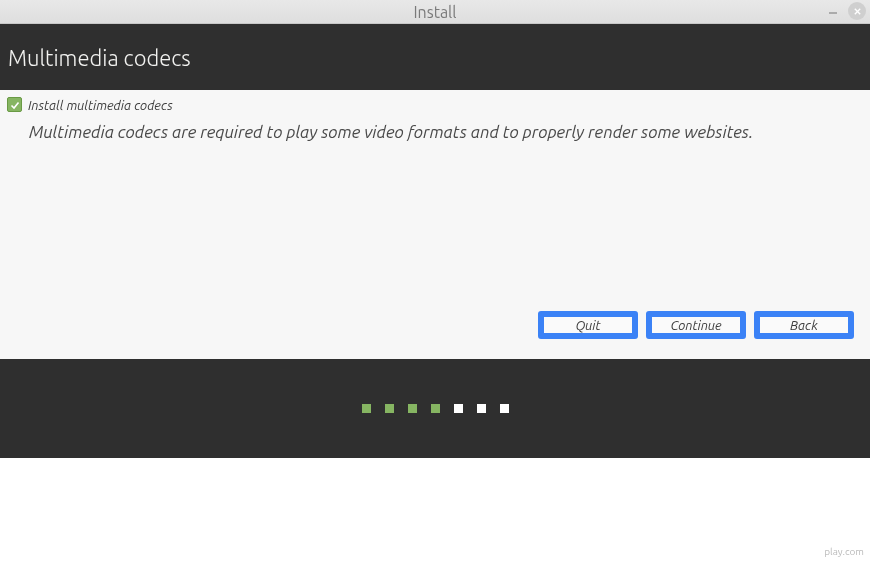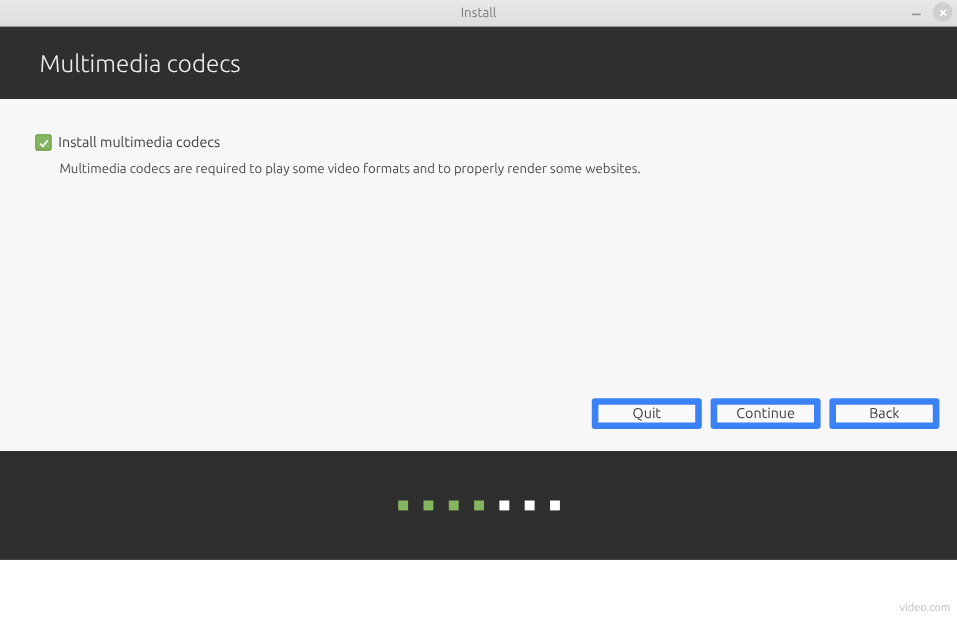--- a/index.html
+++ b/index.html
@@ -19,21 +19,21 @@
       height: 24px;
       background: linear-gradient(to bottom, #e8e8e8, #dedede);
       display: flex;
       align-items: center;
       position: relative;
       border-bottom: 1px solid #c8c8c8;
     }
     .titlebar-title {
       width: 100%;
       text-align: center;
-      font-size: 12px;
+      font-size: 16px;
       color: #7a7a7a;
     }
     .titlebar-controls {
       position: absolute;
       right: 4px;
       top: 2px;
       display: flex;
       gap: 6px;
       align-items: center;
     }
@@ -56,32 +56,33 @@
     }
     .win-btn.close {
       background: #cfcfcf;
       color: #fff;
     }
     .header-band {
       background: #2f2f2f;
       height: 66px;
       display: flex;
       align-items: center;
-      padding-left: 36px;
+      padding-left: 8px;
     }
     .header-title {
       color: #f2f2f0;
       font-size: 22px;
       font-weight: 300;
     }
     .content-area {
       background: #f7f7f7;
-      padding: 32px;
-      height: 320px;
+      padding: 7px;
+      height: 269px;
       position: relative;
+      font-style: italic;
     }
     .checkbox-row {
       display: flex;
       align-items: center;
       gap: 6px;
       margin-bottom: 10px;
     }
     .checkbox {
       width: 15px;
       height: 15px;
@@ -96,21 +97,21 @@
     .checkmark {
       width: 10px;
       height: 10px;
     }
     .checkbox-label {
       color: #3c3c3c;
       font-size: 13px;
     }
     .description {
       color: #4a4a4a;
-      font-size: 12px;
+      font-size: 17px;
       margin-left: 22px;
     }
     .button-row {
       position: absolute;
       bottom: 20px;
       right: 16px;
       display: flex;
       gap: 8px;
     }
     .btn {
@@ -201,13 +202,13 @@
 <div class="footer-band">
   <div class="dot done"></div>
   <div class="dot done"></div>
   <div class="dot done"></div>
   <div class="dot done"></div>
   <div class="dot current"></div>
   <div class="dot pending"></div>
   <div class="dot pending"></div>
 </div>
 
-<div class="watermark">video.com</div>
+<div class="watermark">play.com</div>
 
 </body></html>

